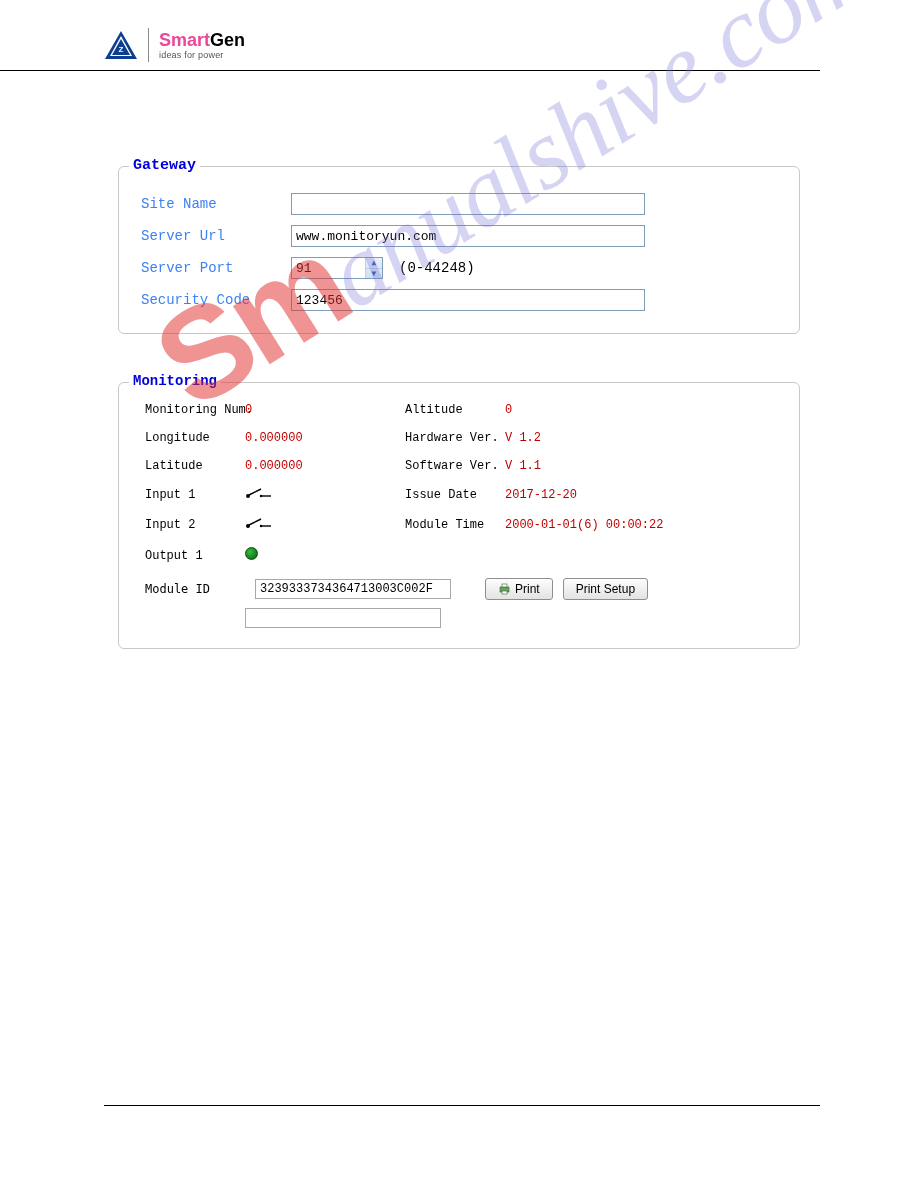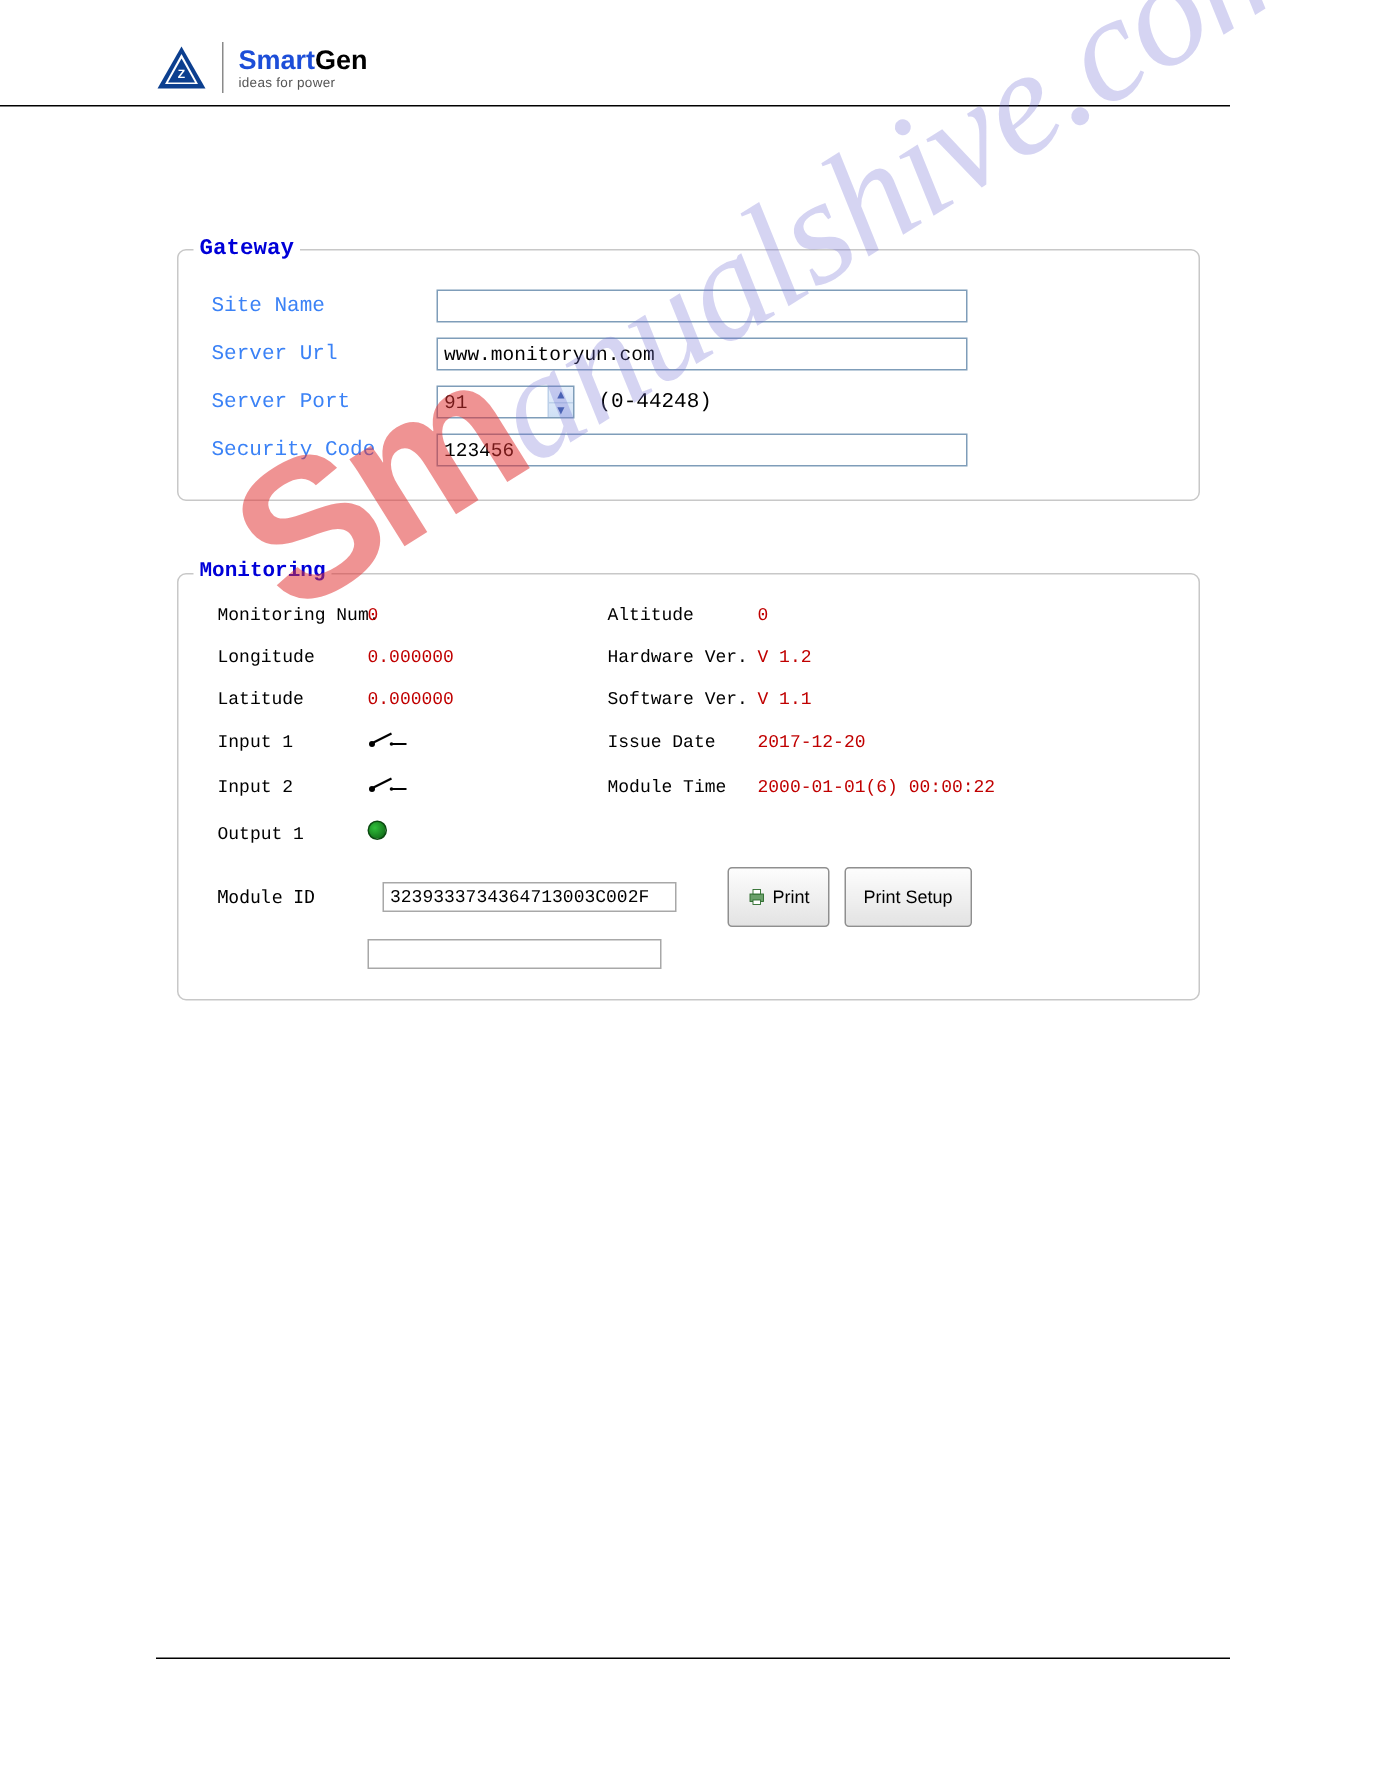--- a/index.html
+++ b/index.html
@@ -21,21 +21,21 @@
     margin: 0 98px 0 0;
   }
   .page-header .divider-v {
     width: 1px; height: 34px; background: #8a8a8a; margin: 0 10px;
   }
   .logo-triangle {
     width: 34px; height: 30px; position: relative;
   }
   .logo-text { display: flex; flex-direction: column; line-height: 1; }
   .logo-text .line1 { font-family: Arial, sans-serif; font-weight: bold; font-size: 18px; color: #000; }
-  .logo-text .line1 .accent { color: #1d4ed8; }
+  .logo-text .line1 .accent { color: #ec4899; }
   .logo-text .line2 { font-family: Arial, sans-serif; font-size: 9px; color: #555; letter-spacing: 0.2px; margin-top: 2px; }
 
   .content { padding: 95px 118px 0 118px; position: relative; }
 
   .groupbox {
     border: 1px solid #c8c8c8;
     border-radius: 6px;
     position: relative;
     padding: 26px 22px 22px 22px;
     margin-bottom: 48px;
@@ -122,21 +122,21 @@
   input.readonly {
     font-family: "Courier New", monospace;
     font-size: 12px;
     height: 20px; width: 196px;
     border: 1px solid #a8a8a8;
     padding: 1px 4px; background: #fff;
   }
   .btn {
     font-family: SimSun, Tahoma, sans-serif;
     font-size: 12px;
-    height: 40px;
+    height: 22px;
     padding: 0 12px;
     border: 1px solid #8f8f8f;
     border-radius: 3px;
     background: linear-gradient(#fdfdfd,#e3e3e3);
     cursor: pointer;
     display: inline-flex; align-items: center; gap: 4px;
   }
   .btn .printer-icon {
     width: 13px; height: 12px; display: inline-block;
   }

